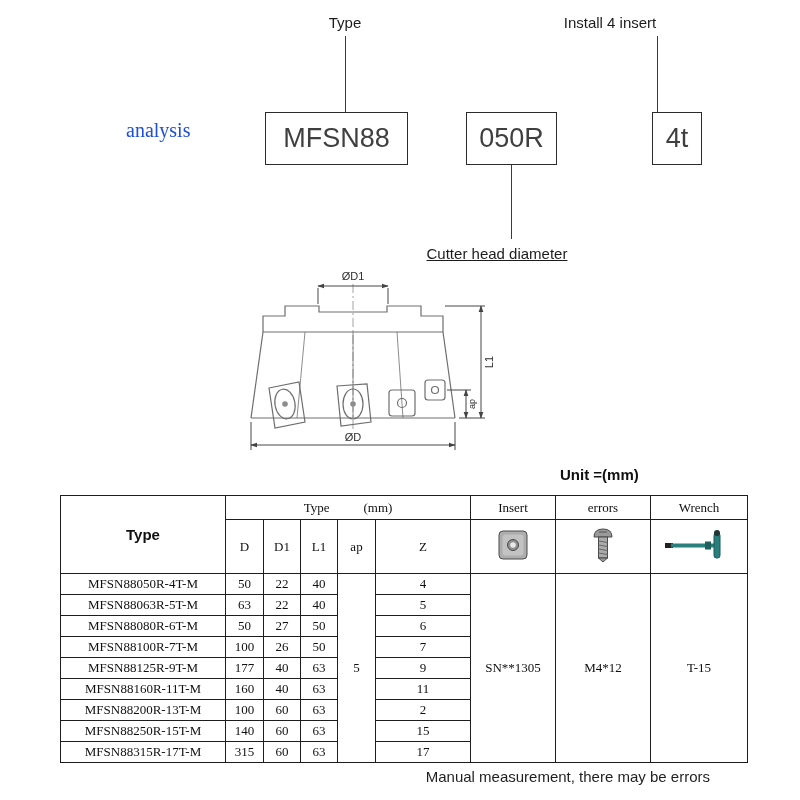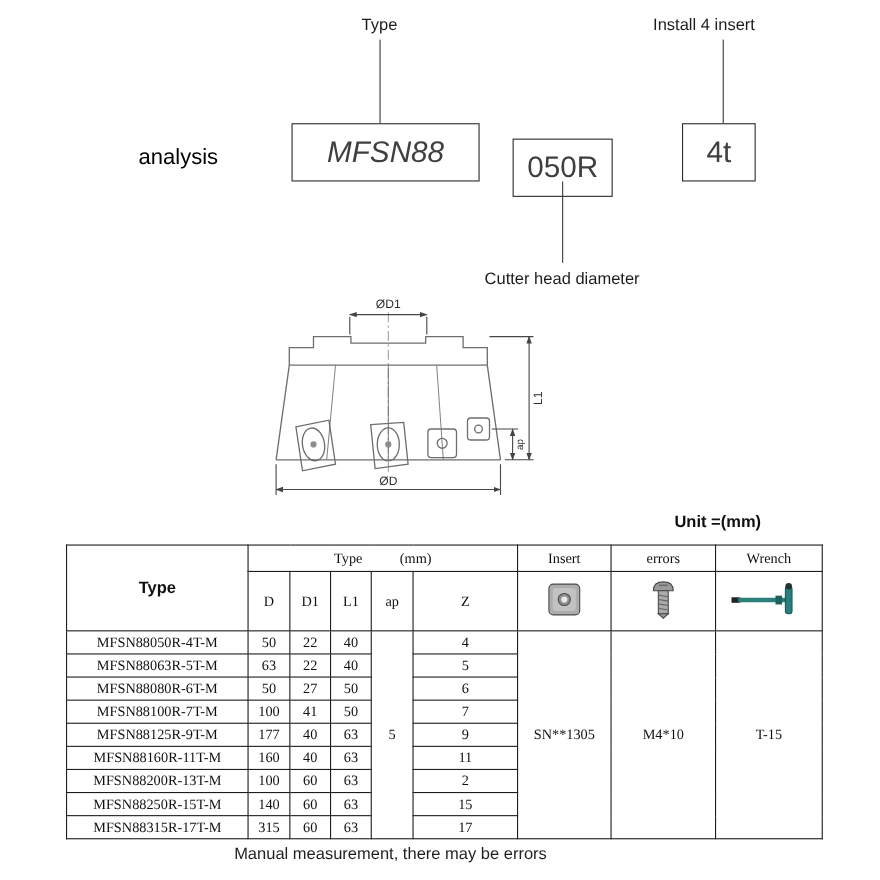--- a/index.html
+++ b/index.html
@@ -7,30 +7,30 @@
   body {
     position:relative;
     background:#ffffff;
     font-family:"Liberation Sans", sans-serif;
     color:#111;
     overflow:hidden;
   }
   .abs { position:absolute; }
   .callout { font-size:15px; color:#1c1c1c; text-align:center; }
   .vline { position:absolute; width:1px; background:#3a3a3a; }
-  .analysis { position:absolute; left:126px; top:132px; font-size:20px; color:#000000; }
+  .analysis { position:absolute; left:126px; top:119px; font-size:20px; color:#1d4ed8;font-family:Liberation Serif, serif; }
   .code-box {
     position:absolute;
     border:1px solid #2b2b2b;
     display:flex; align-items:center; justify-content:center;
     font-size:27px; color:#3f3f3f; background:#fff;
   }
   .unit-label {
     position:absolute; left:560px; top:466px; width:185px;
-    text-align:center; font-size:15px; font-weight:600; color:#101010;
+    text-align:left; font-size:15px; font-weight:600; color:#101010;
   }
   .drawing { position:absolute; left:235px; top:270px; }
 
   table.spec {
     position:absolute; left:60px; top:495px;
     border-collapse:collapse; table-layout:fixed;
     font-family:"Liberation Serif", serif;
     font-size:13px; color:#101010; background:#fff;
   }
   .spec th, .spec td {
@@ -39,40 +39,40 @@
     padding:0; font-weight:normal; overflow:hidden;
   }
   .spec .type-h { font-family:"Liberation Sans", sans-serif; font-size:15px; font-weight:bold; }
   .spec .row-h1 { height:24px; }
   .spec .row-h2 { height:54px; }
   .spec tr.data-row { height:21px;margin-top:14px; }
   .size-gap { display:inline-block; min-width:34px; }
   .img-cell { vertical-align:middle; }
   .footer-note {
     position:absolute; left:0; top:768px; width:710px;
-    text-align:center; font-size:15px; color:#1f1f1f;
+    text-align:right; font-size:15px; color:#1f1f1f;
   }
 </style>
 </head>
 <body>
 
 <div class="abs callout" style="left:295px; top:14px; width:100px;">Type</div>
 <div class="vline" style="left:345px; top:36px; height:76px;"></div>
 
-<div class="abs callout" style="left:565px; top:14px; width:150px;">Install 4 insert</div>
+<div class="abs callout" style="left:535px; top:14px; width:150px;">Install 4 insert</div>
 <div class="vline" style="left:657px; top:36px; height:76px;"></div>
 
 <div class="analysis">analysis</div>
 
-<div class="code-box" style="left:265px; top:112px; width:171px; height:53px;font-style:italic;">MFSN88</div>
-<div class="code-box" style="left:466px; top:112px; width:91px; height:53px;margin-top:14px;">050R</div>
-<div class="code-box" style="left:620px; top:112px; width:67px; height:53px;">4t</div>
+<div class="code-box" style="left:265px; top:112px; width:143px; height:53px;">MFSN88</div>
+<div class="code-box" style="left:466px; top:112px; width:91px; height:53px;">050R</div>
+<div class="code-box" style="left:652px; top:112px; width:50px; height:53px;">4t</div>
 
 <div class="vline" style="left:511px; top:165px; height:74px;"></div>
-<div class="abs callout" style="left:411px; top:245px; width:200px;">Cutter head diameter</div>
+<div class="abs callout" style="left:397px; top:245px; width:200px;text-decoration:underline;">Cutter head diameter</div>
 
 <svg class="drawing" width="270" height="200" viewBox="0 0 270 200">
   <defs>
     <marker id="arr" viewBox="0 0 10 10" refX="9" refY="5" markerWidth="7" markerHeight="7" orient="auto-start-reverse">
       <path d="M0,1.5 L10,5 L0,8.5 z" fill="#444"></path>
     </marker>
   </defs>
 
   <line x1="118" y1="14" x2="118" y2="160" stroke="#8a8a8a" stroke-width="0.8" stroke-dasharray="9 3 2 3"></line>
 
@@ -189,41 +189,41 @@
   </tr>
 
   <tr class="data-row">
     <td>MFSN88050R-4T-M</td>
     <td>50</td>
     <td>22</td>
     <td>40</td>
     <td rowspan="9">5</td>
     <td>4</td>
     <td rowspan="9">SN**1305</td>
-    <td rowspan="9">M4*10</td>
+    <td rowspan="9">M4*12</td>
     <td rowspan="9">T-15</td>
   </tr>
   <tr class="data-row">
     <td>MFSN88063R-5T-M</td>
     <td>63</td>
     <td>22</td>
     <td>40</td>
     <td>5</td>
   </tr>
   <tr class="data-row">
     <td>MFSN88080R-6T-M</td>
     <td>50</td>
     <td>27</td>
     <td>50</td>
     <td>6</td>
   </tr>
   <tr class="data-row">
     <td>MFSN88100R-7T-M</td>
     <td>100</td>
-    <td>41</td>
+    <td>26</td>
     <td>50</td>
     <td>7</td>
   </tr>
   <tr class="data-row">
     <td>MFSN88125R-9T-M</td>
     <td>177</td>
     <td>40</td>
     <td>63</td>
     <td>9</td>
   </tr>

